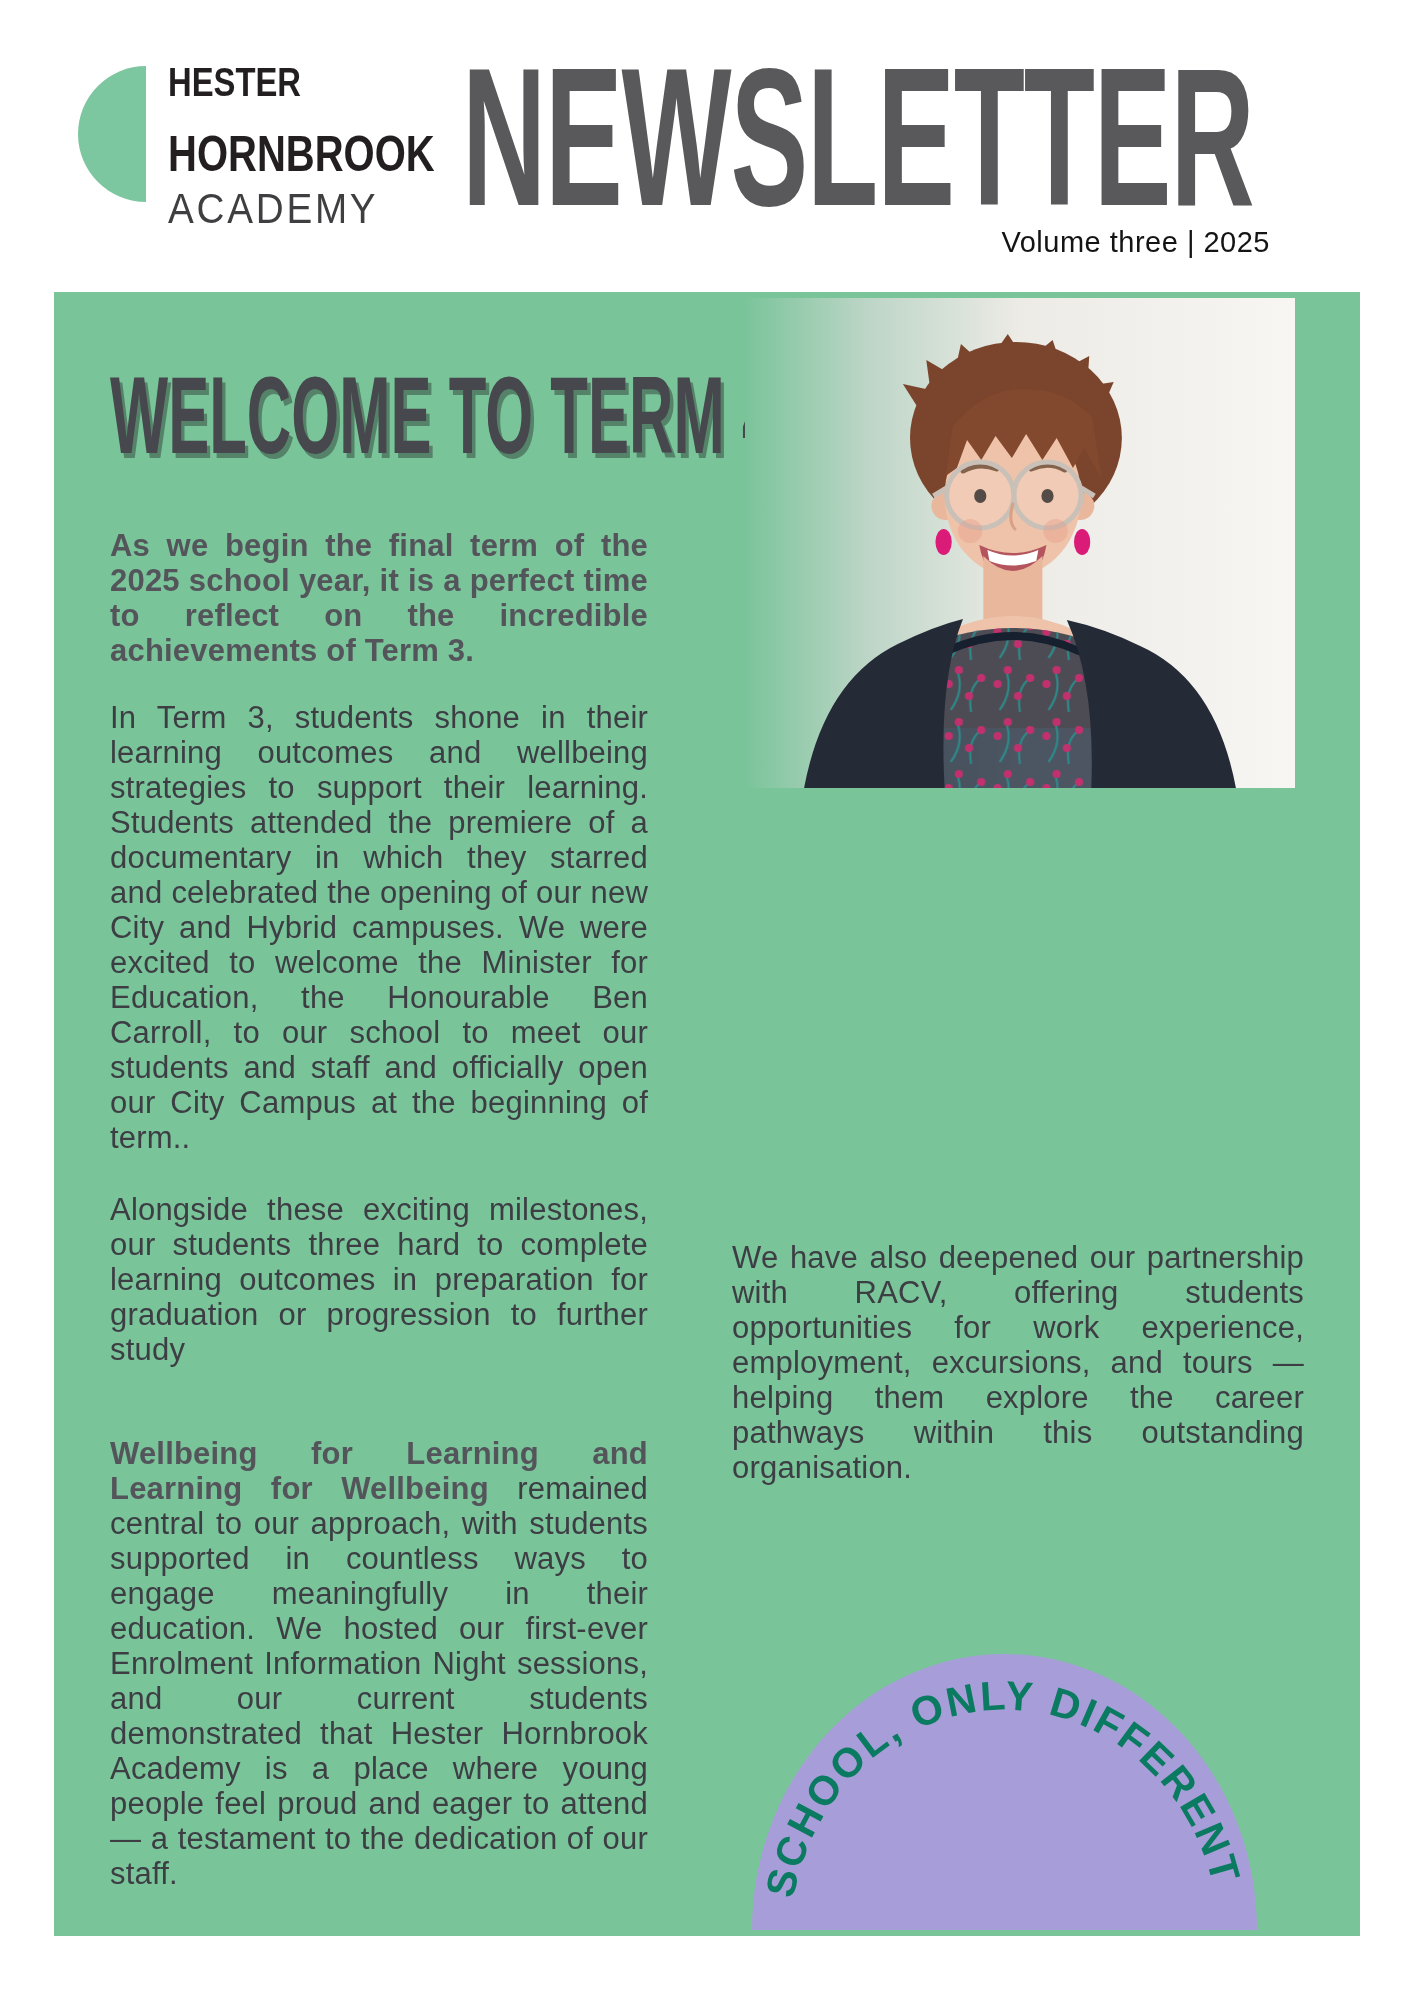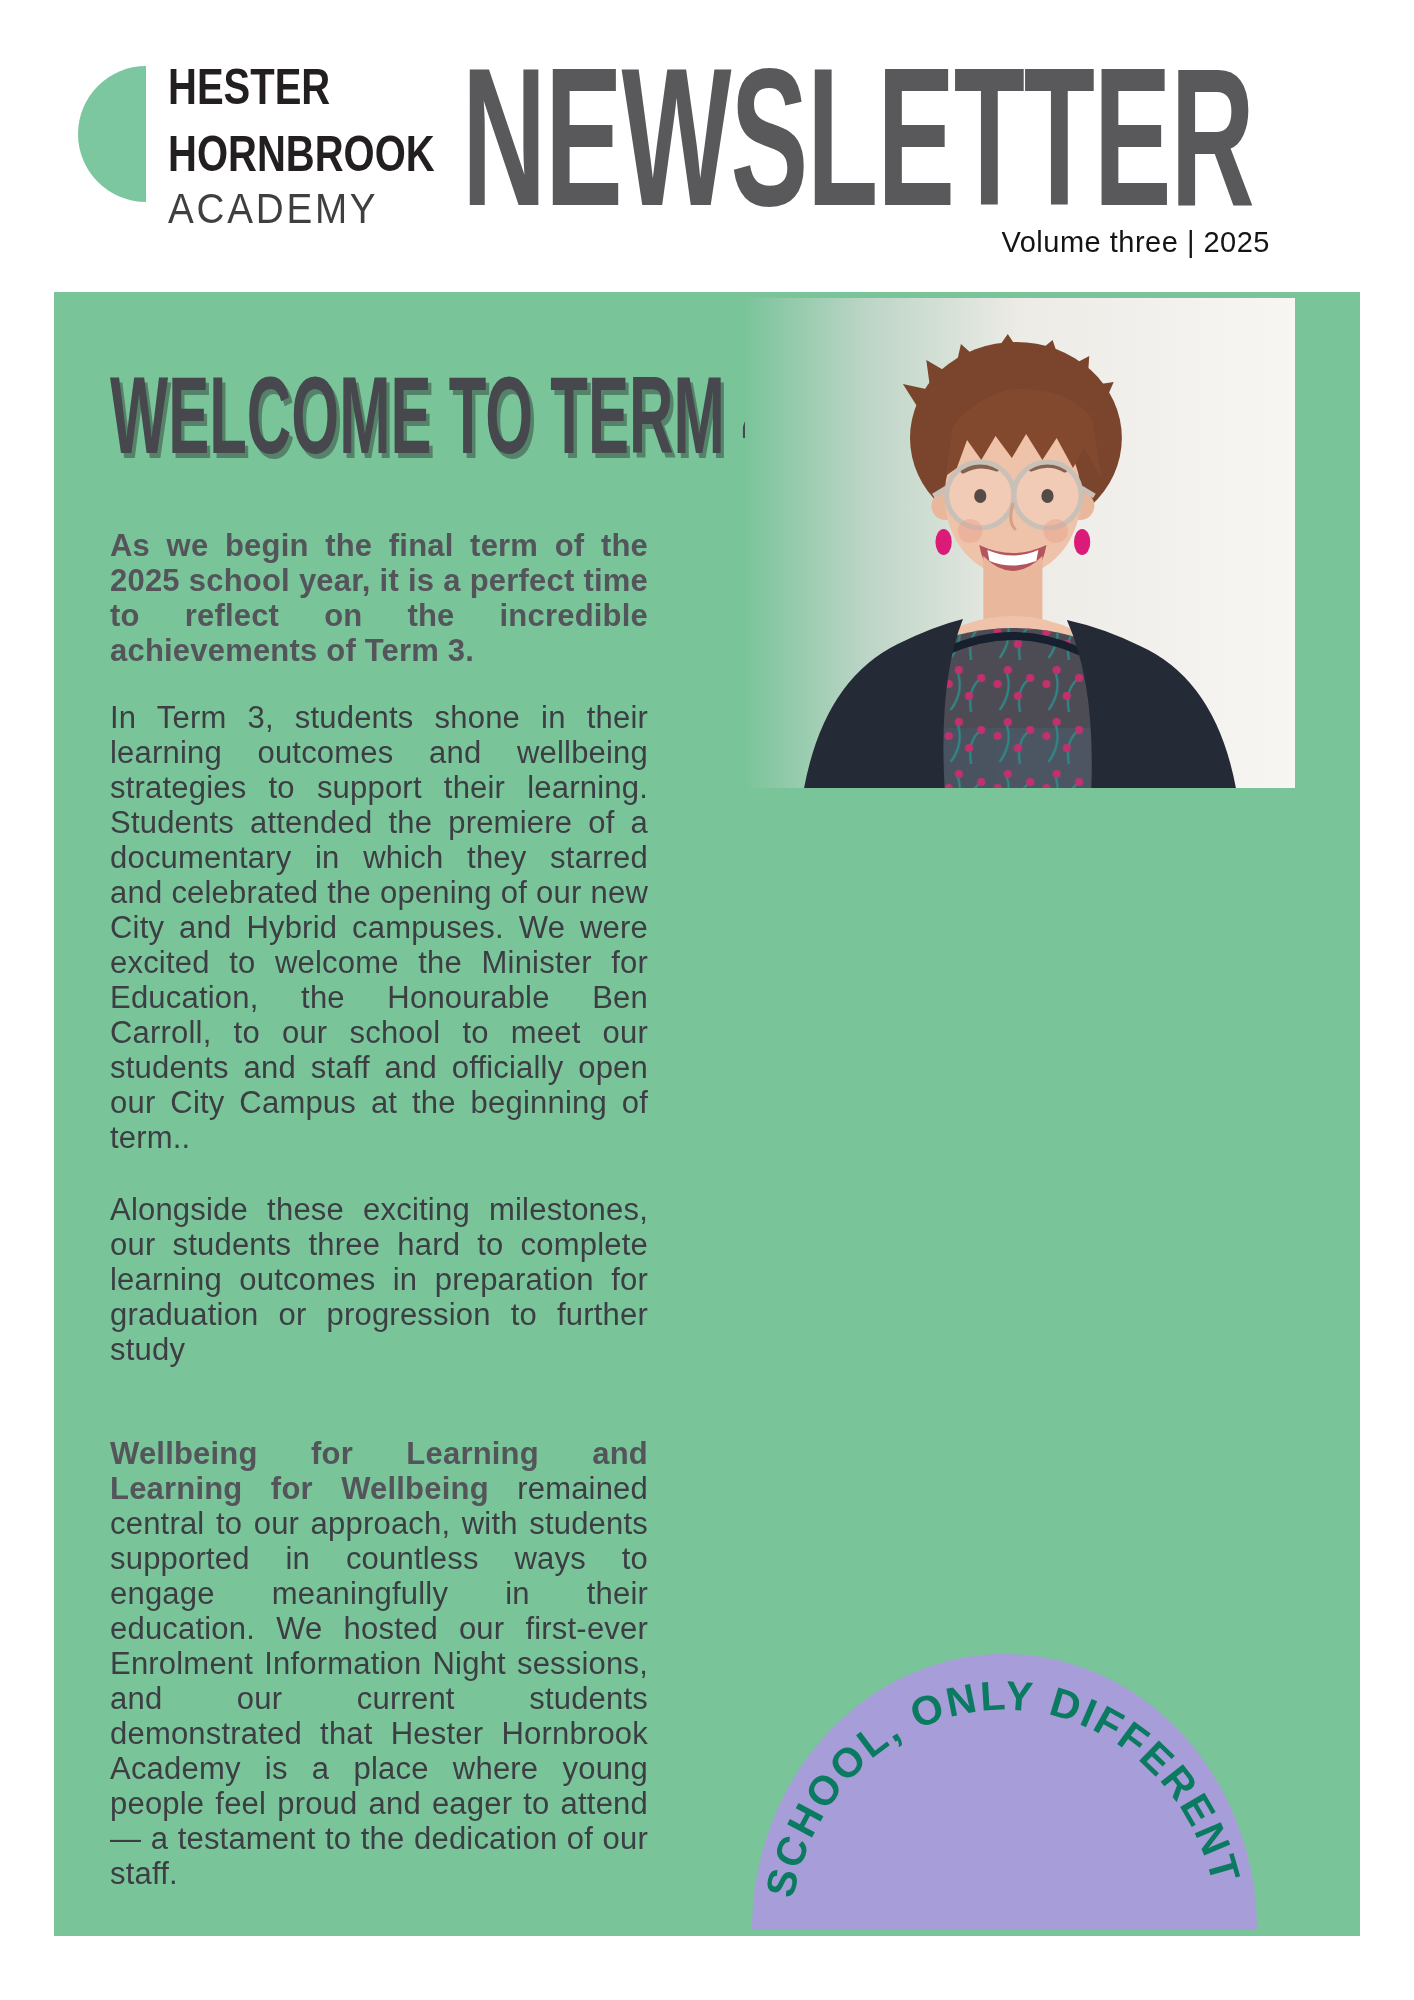--- a/index.html
+++ b/index.html
@@ -7,21 +7,21 @@
     position:relative;width:1414px;height:2000px;background:#ffffff;
     font-family:"Liberation Sans",sans-serif;overflow:hidden;
   }
   
   .logo-mark{
     position:absolute;left:78px;top:66px;width:68px;height:136px;
     background:#7cc7a0;border-radius:68px 0 0 68px / 68px 0 0 68px;
   }
   .logo-line{position:absolute;left:168px;line-height:1;color:#231f20;}
   .cond{display:inline-block;transform-origin:left top;white-space:nowrap;}
-  .logo-l1{top:62px;font-size:50px;font-weight:bold;}
+  .logo-l1{top:62px;font-size:41px;font-weight:bold;}
   .logo-l1 .cond{transform:scaleX(0.80);}
   .logo-l2{top:129px;font-size:50px;font-weight:bold;}
   .logo-l2 .cond{transform:scaleX(0.80);}
   .logo-l3{top:188px;font-size:42px;font-weight:400;color:#3f3f41;letter-spacing:3px;}
   .logo-l3 .cond{transform:scaleX(0.92);}
   .masthead{
     position:absolute;left:462px;top:40px;font-size:196px;font-weight:bold;
     color:#59595b;line-height:1;letter-spacing:-2px;
   }
   .masthead .cond{transform:scaleX(0.595);}
@@ -154,20 +154,21 @@
         <path d="M176,348 Q263,312 350,348 L372,490 L154,490 Z" fill="rgba(31,42,60,0.78)"></path>
         <path d="M176,348 Q263,312 350,348 L372,490 L154,490 Z" fill="url(#sprig)"></path>
         <path d="M196,354 Q263,322 330,354" stroke="#16202e" stroke-width="8" fill="none"></path>
 
         <path d="M58,490 Q78,382 150,346 Q186,328 214,321 Q190,382 196,490 Z" fill="#252a37"></path>
         <path d="M482,490 Q462,382 388,348 Q352,330 316,322 Q344,386 340,490 Z" fill="#252a37"></path>
       </g>
     </svg>
   </div>
 
+  <p class="para col-right p-racv">We have also deepened our partnership with RACV, offering students opportunities for work experience, employment, excursions, and tours — helping them explore the career pathways within this outstanding organisation.</p>
 
   <div class="dome">
     <svg viewBox="0 0 505 276">
       <defs>
         <path id="domeArc" d="M38,272 A215,232 0 0 1 467,272" fill="none"></path>
       </defs>
       <text>
         <textPath href="#domeArc" startOffset="4%">SCHOOL, ONLY DIFFERENT</textPath>
       </text>
     </svg>

